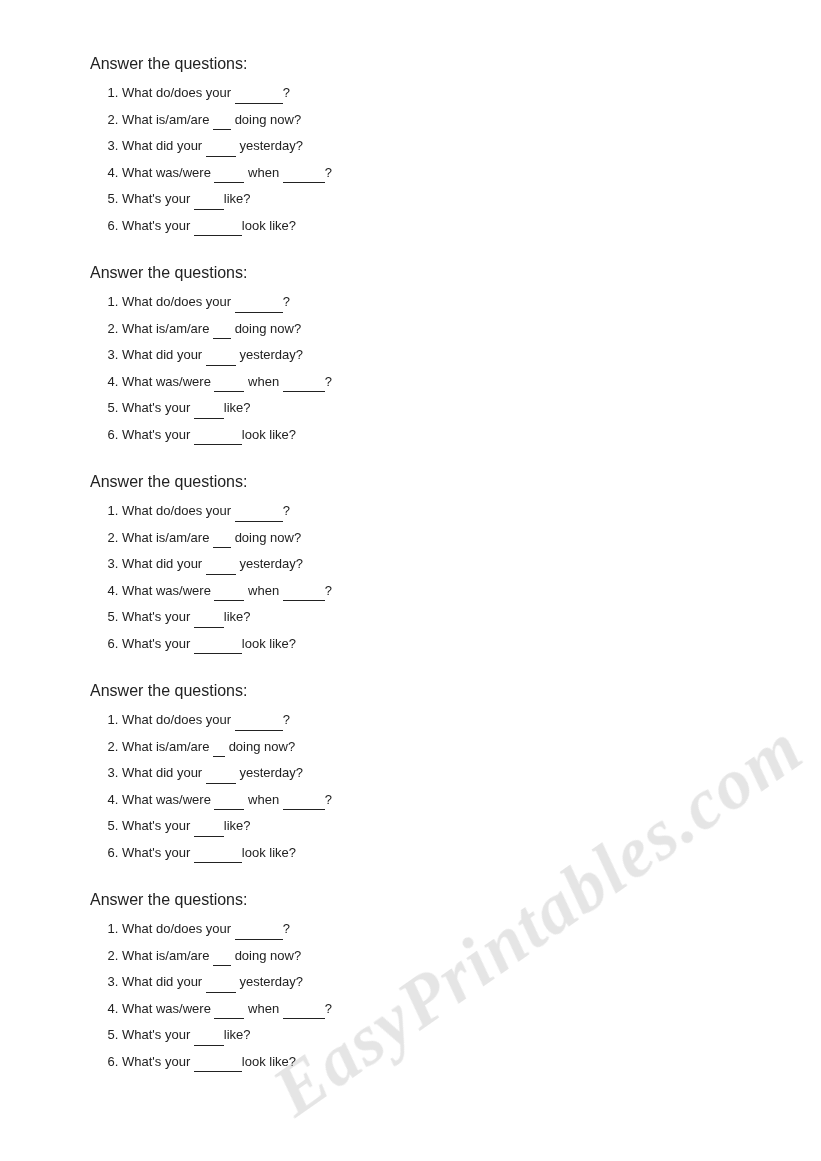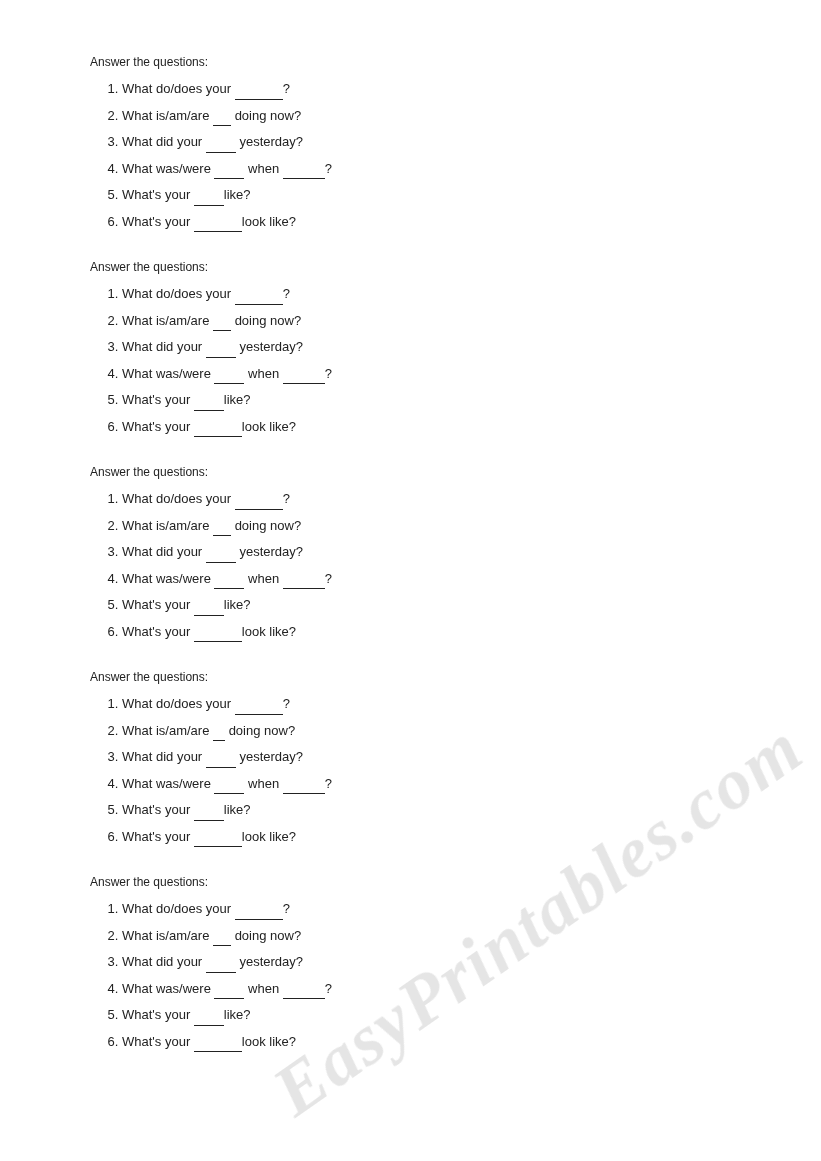--- a/index.html
+++ b/index.html
@@ -22,21 +22,21 @@
     .page-container {
       padding: 55px 90px 55px 90px;
       position: relative;
     }
 
     .section {
       margin-bottom: 28px;
     }
 
     .section-heading {
-      font-size: 12px;
+      font-size: 16px;
       font-weight: normal;
       margin-bottom: 10px;
     }
 
     ol {
       padding-left: 32px;
     }
 
     ol li {
       margin-bottom: 6px;

